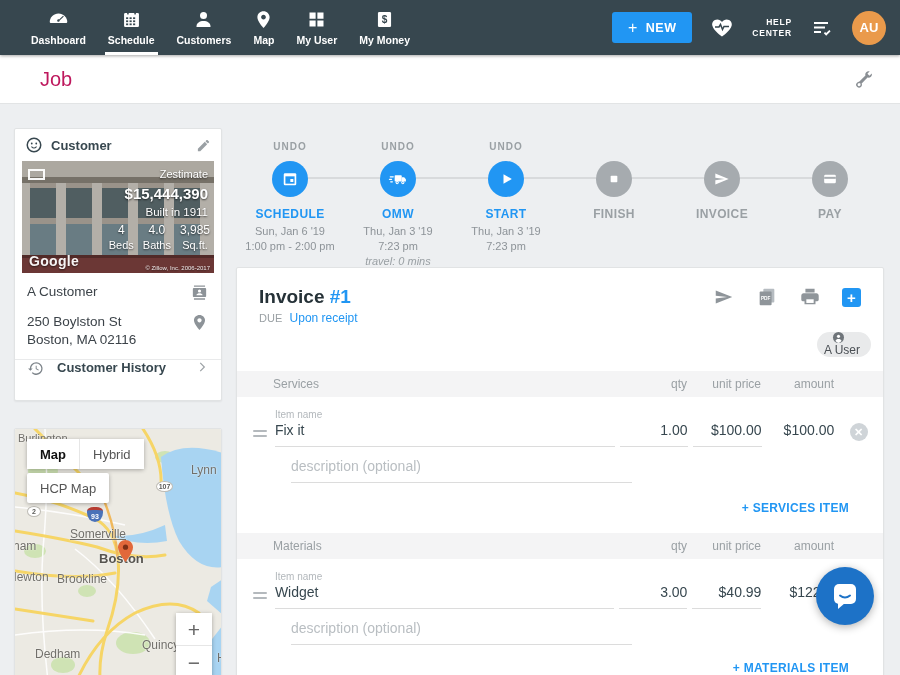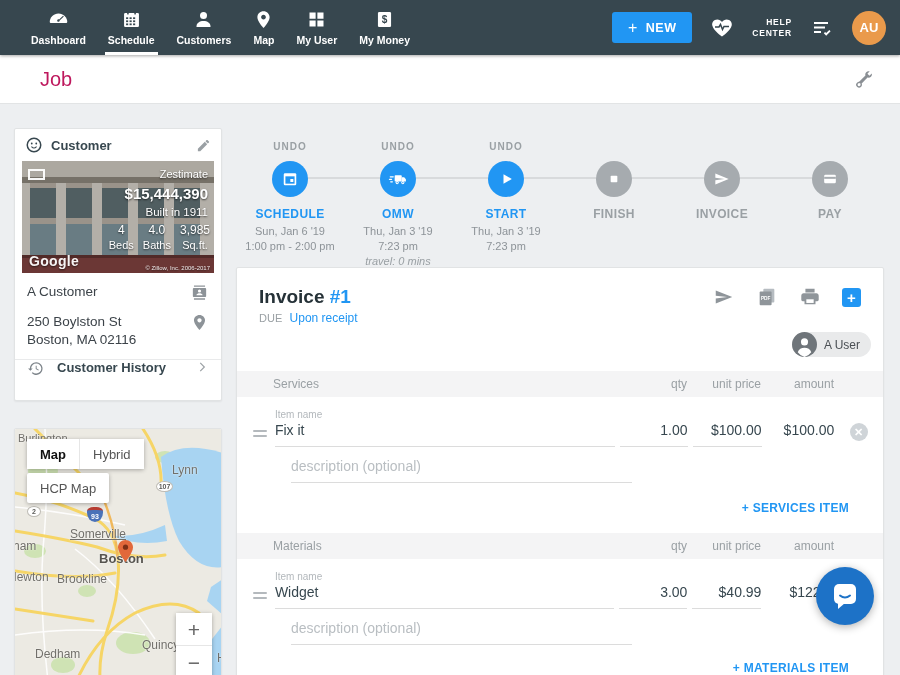--- a/index.html
+++ b/index.html
@@ -146,21 +146,21 @@
   .inv-title .num { color:#2196f3; }
   .inv-icons { margin-left:auto; display:flex; align-items:center; gap:21px; }
   .inv-icons .icon-btn svg { width:22px; height:22px; fill:#8f959a; }
   .add-sq { width:19px; height:19px; background:#2196f3; border:none; border-radius:3px;
     color:#fff; font-size:15px; font-weight:bold; line-height:17px; cursor:pointer; }
   .due-line { padding:3px 22px 0 22px; font-size:12px; }
   .due-line .dl { color:#9aa0a4; font-size:11px; }
   .due-line .dv { color:#2196f3; margin-left:4px; cursor:pointer; }
   .chip-row { display:flex; justify-content:flex-end; padding-right:12px; margin-top:7px; }
   .user-chip { display:flex; align-items:center; background:#e9eaeb; border-radius:13px; height:25px;
-    padding-right:11px; cursor:pointer; }
+    padding-right:11px; cursor:pointer;flex-direction:column; }
   .user-chip svg { width:25px; height:25px; }
   .user-chip .nm { font-size:12px; color:#4a4f54; margin-left:7px; }
 
   .sec-head {
     margin-top:14px; height:26px; background:#f4f4f5;
     display:flex; align-items:center; padding-left:36px;
     font-size:12px; color:#9aa0a4;
   }
   .sec-head .sn { flex:1; }
   .col-qty { width:73px; text-align:right; }
@@ -423,21 +423,21 @@
         <path d="M58 260 Q80 206 120 184 Q158 166 184 184"></path>
         <path d="M128 0 Q148 30 146 58"></path>
         <path d="M0 180 Q40 186 78 192"></path>
       </g>
       <g stroke="#f0b85c" stroke-width="2.4" fill="none">
         <path d="M86 64 Q100 96 103 130"></path>
       </g>
     </svg>
 
     <span class="map-label" style="left:3px; top:3px;">Burlington</span>
-    <span class="map-label" style="left:157px; top:34px; font-size:12px;">Lynn</span>
+    <span class="map-label" style="left:176px; top:34px; font-size:12px;">Lynn</span>
     <span class="shield oval" style="left:141px; top:52px;">107</span>
     <span class="shield oval" style="left:12px; top:77px; width:14px;">2</span>
     <span class="shield i93" style="left:72px; top:78px;">93</span>
     <span class="map-label" style="left:55px; top:98px; font-size:12px;text-decoration:underline;">Somerville</span>
     <span class="map-label" style="left:-2px; top:110px; font-size:12px;">ham</span>
     <span class="map-label big" style="left:84px; top:122px;">Boston</span>
     <span class="map-label" style="left:-7px; top:141px; font-size:12px;">Newton</span>
     <span class="map-label" style="left:42px; top:143px; font-size:12px;">Brookline</span>
     <span class="map-label" style="left:127px; top:209px; font-size:12px;">Quincy</span>
     <span class="map-label" style="left:20px; top:218px; font-size:12px;">Dedham</span>

